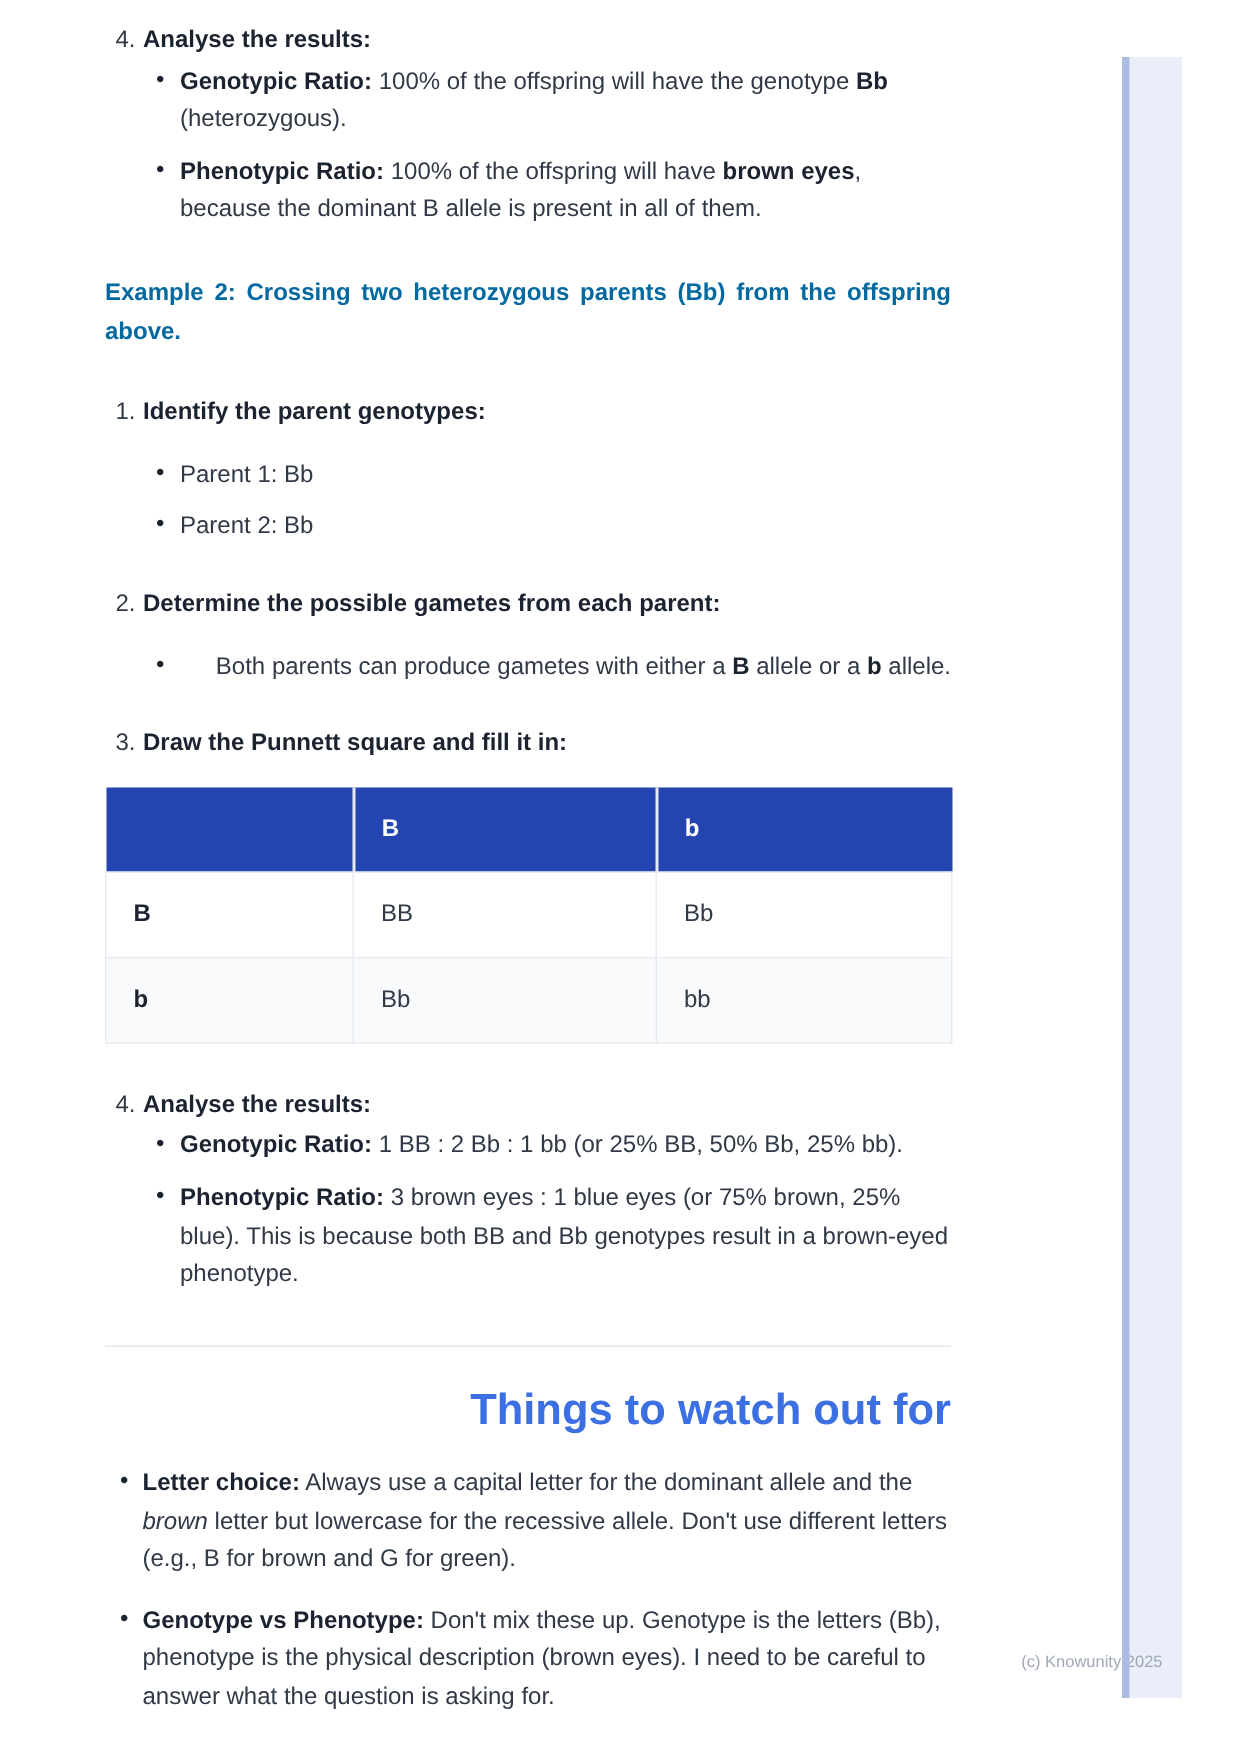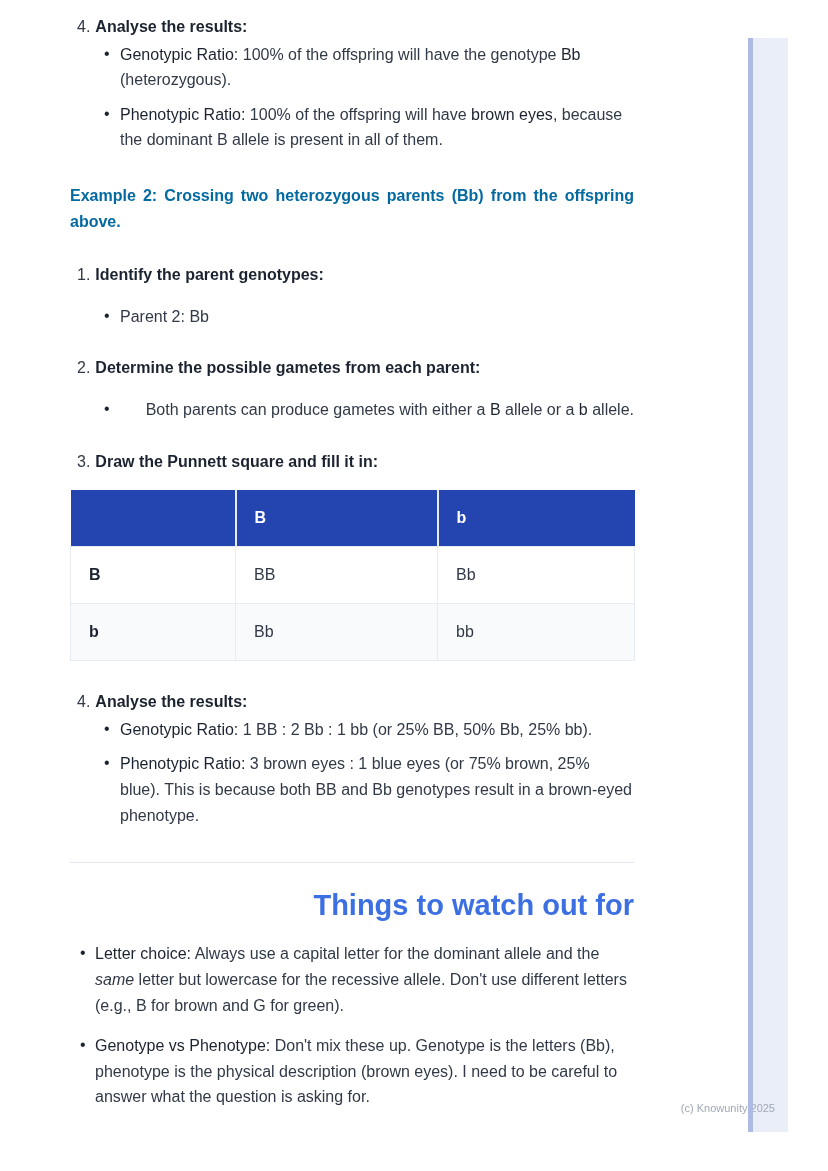--- a/index.html
+++ b/index.html
@@ -11,21 +11,21 @@
     font-family: "Liberation Sans", sans-serif;
     font-size: 16px;
     line-height: 1.6;
     color: #313947;
   }
   .content {
     position: absolute;
     left: 70px; top: 14px;
     width: 564px;
   }
-  .b { font-weight: 400; color: #1c2330; }
+  .b { font-weight: 700; color: #1c2330; }
   .i { font-style: italic; }
 
   .nitem { padding-left: 7px; margin: 0 0 2px 0; }
   .nitem .num { font-weight: 400; margin-right: 5px; color: #313947; }
   .nitem .ntitle { font-weight: 700; color: #1c2330; }
   .nitem.loose { margin-bottom: 16px; }
 
   ul.sub { list-style: none; margin: 2px 0 26px 0; padding: 0; }
   ul.sub li { position: relative; padding-left: 17px; margin: 0 0 9px 33px; }
   ul.sub li::before { content: "\2022"; position: absolute; left: 1px; top: -1px; color: #1c2330; }
@@ -121,20 +121,21 @@
       <span class="b">Phenotypic Ratio:</span>
       <span>100% of the offspring will have</span>
       <span class="b">brown eyes</span><span>, because the dominant B allele is present in all of them.</span>
     </li>
   </ul>
 
   <p class="example-heading">Example 2: Crossing two heterozygous parents (Bb) from the offspring above.</p>
 
   <div class="nitem loose"><span class="num">1.</span><span class="ntitle">Identify the parent genotypes:</span></div>
   <ul class="sub" style="margin-top:16px;">
+    <li>Parent 1: Bb</li>
     <li>Parent 2: Bb</li>
   </ul>
 
   <div class="nitem loose"><span class="num">2.</span><span class="ntitle">Determine the possible gametes from each parent:</span></div>
   <ul class="sub" style="margin-top:16px;text-align:right;">
     <li>
       <span>Both parents can produce gametes with either a</span>
       <span class="b">B</span>
       <span>allele or a</span>
       <span class="b">b</span>
@@ -184,21 +185,21 @@
   </ul>
 
   <hr class="rule">
 
   <h2 class="watch-heading">Things to watch out for</h2>
 
   <ul class="outer">
     <li>
       <span class="b">Letter choice:</span>
       <span>Always use a capital letter for the dominant allele and the</span>
-      <span class="i">same</span>
+      <span class="i">brown</span>
       <span>letter but lowercase for the recessive allele. Don't use different letters (e.g., B for brown and G for green).</span>
     </li>
     <li>
       <span class="b">Genotype vs Phenotype:</span>
       <span>Don't mix these up. Genotype is the letters (Bb), phenotype is the physical description (brown eyes). I need to be careful to answer what the question is asking for.</span>
     </li>
   </ul>
 
 </div>
 

